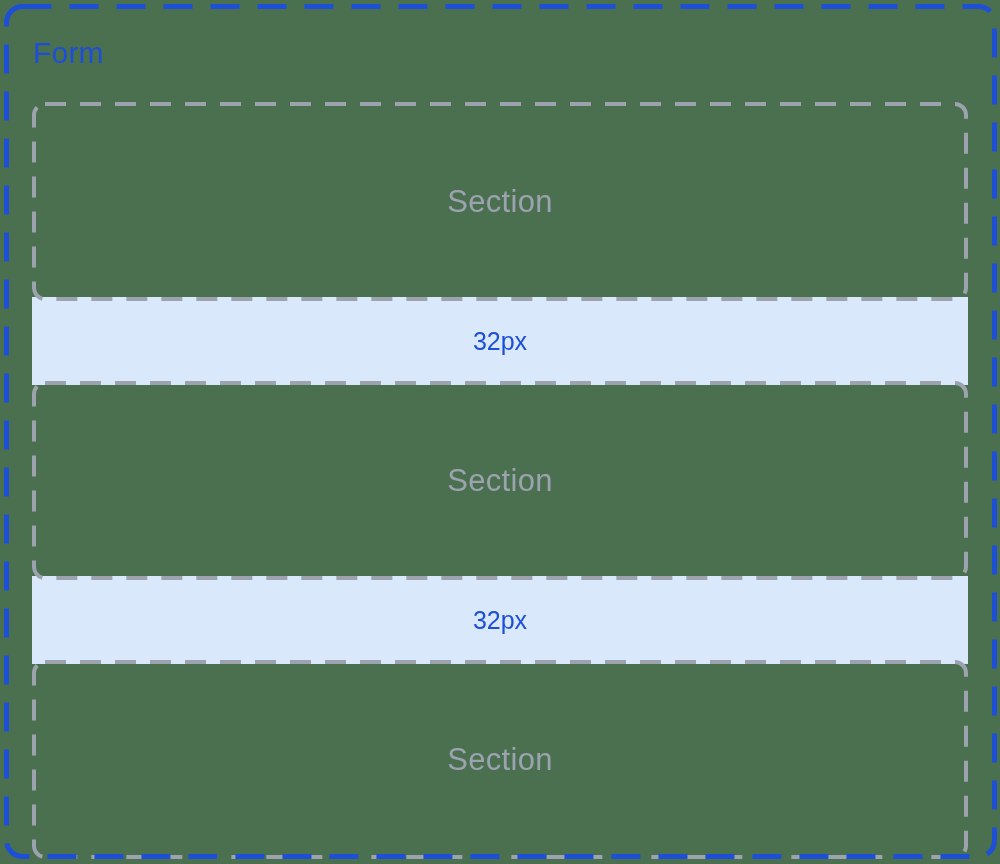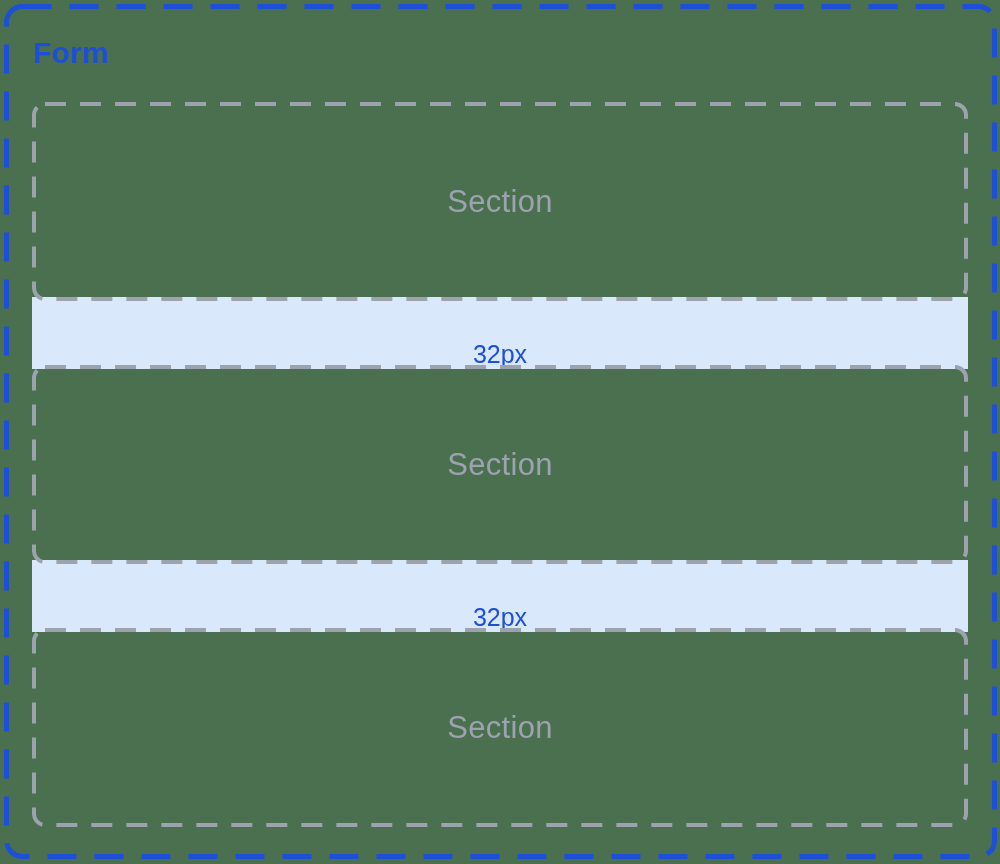--- a/index.html
+++ b/index.html
@@ -37,21 +37,21 @@
     stroke: var(--frame-stroke);
     stroke-width: 5;
     stroke-dasharray: 29 18;
   }
   .form-label {
     position: absolute;
     left: 33px;
     top: 38px;
     font-size: 30px;
     line-height: 30px;
-    font-weight: 700;
+    font-weight: 400;
     color: var(--frame-label);
     letter-spacing: 0.2px;
     z-index: 4;
   }
   .stack {
     position: absolute;
     left: 32px;
     top: 102px;
     width: 936px;
   }
@@ -78,26 +78,26 @@
   }
   .section-label {
     font-size: 31px;
     font-weight: 400;
     color: var(--section-label);
     letter-spacing: 0.3px;
   }
   .gap {
     position: relative;
     width: 936px;
-    height: 72px;
+    height: 88px;
     margin: -4px 0;
     z-index: 1;
     background: var(--gap-fill);
     display: flex;
-    align-items: flex-end;
+    align-items: center;
     justify-content: center;
   }
   .gap-label {
     font-size: 25px;
     font-weight: 400;
     color: var(--gap-label);
   }
 </style>
 </head>
 <body>

